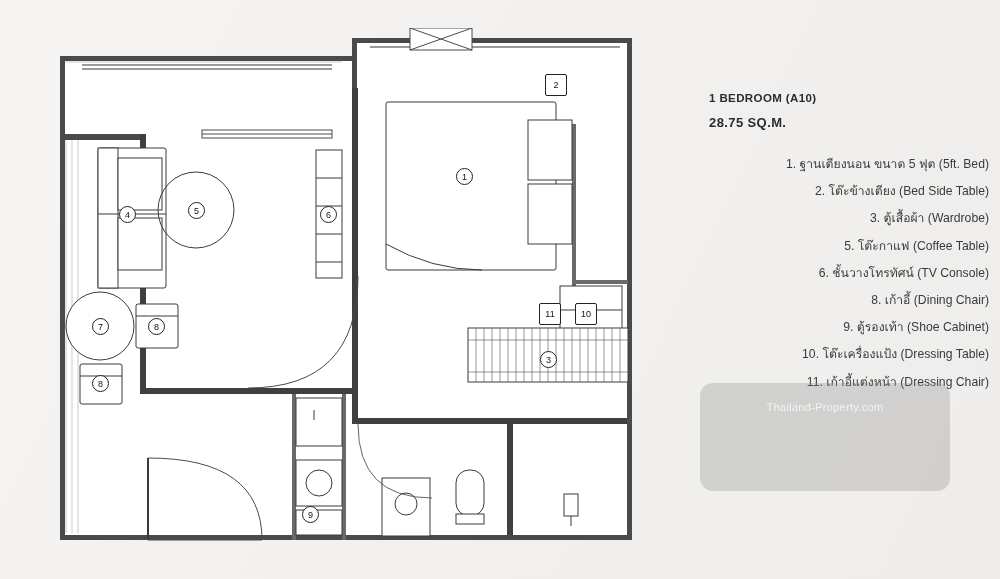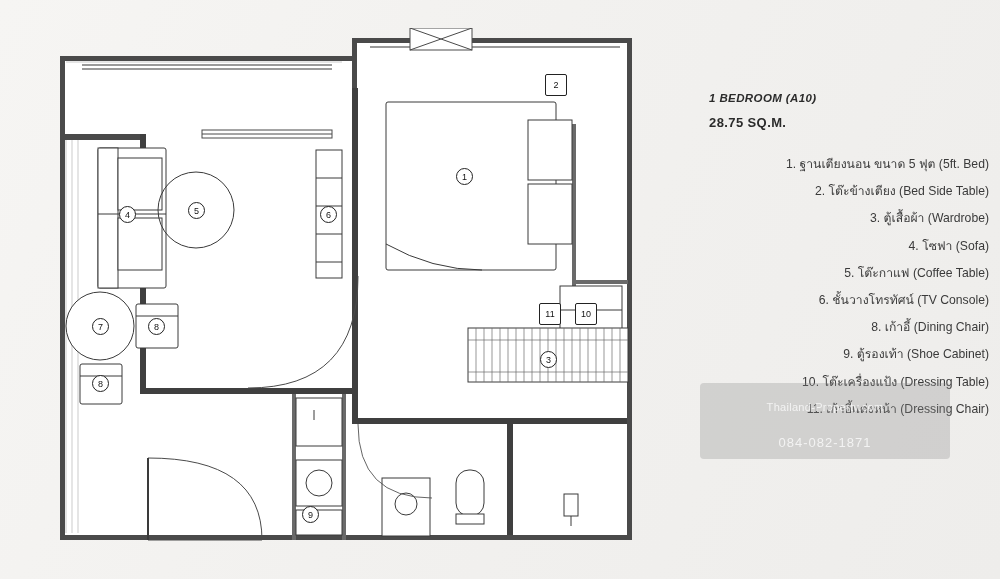--- a/index.html
+++ b/index.html
@@ -13,38 +13,38 @@
   }
   #page {
     position: absolute; inset: 0;
     background: linear-gradient(115deg,#f6f5f3 0%,#f2f1ef 45%,#eeedeb 100%);
   }
 
   
   .legend { position: absolute; left: 709px; top: 92px; width: 280px; }
   .legend .title {
     font-size: 11.5px; font-weight: bold; color: #2b2b2b;
-    letter-spacing: .4px; margin-bottom: 11px; font-style: italic;
+    letter-spacing: .4px; margin-bottom: 11px;
   }
   .legend .subtitle {
     font-size: 13px; font-weight: bold; color: #2b2b2b;
     letter-spacing: .4px; margin-bottom: 21px;
   }
   .legend ol { list-style: none; margin: 0; padding: 0; text-align: right; }
   .legend li {
     font-size: 12.2px; color: #3a3a3a; line-height: 27.2px;
     white-space: nowrap;
   }
 
   
   .watermark {
     position: absolute; left: 700px; top: 383px;
-    width: 250px; height: 76px;
+    width: 250px; height: 108px;
     background: rgba(140,140,140,0.30);
-    border-radius: 4px;
+    border-radius: 13px;
   }
   .wm-txt {
     position: absolute; width: 100%; text-align: center;
     color: rgba(250,250,250,0.82);
     font-size: 11px; letter-spacing: .3px;
   }
   .wm1 { top: 18px; }
   .wm2 { top: 52px; font-size: 13px; letter-spacing: 1px; }
 
   
@@ -262,28 +262,26 @@
     <div class="sq" style="left:487px;top:275px">11</div>
   </div>
 
   <div class="legend">
     <div class="title">1 BEDROOM (A10)</div>
     <div class="subtitle">28.75 SQ.M.</div>
     <ol>
       <li>1. ฐานเตียงนอน ขนาด 5 ฟุต (5ft. Bed)</li>
       <li>2. โต๊ะข้างเตียง (Bed Side Table)</li>
       <li>3. ตู้เสื้อผ้า (Wardrobe)</li>
-      <li>4. โซฟา (Sofa)</li>
       <li>5. โต๊ะกาแฟ (Coffee Table)</li>
       <li>6. ชั้นวางโทรทัศน์ (TV Console)</li>
       <li>8. เก้าอี้ (Dining Chair)</li>
       <li>9. ตู้รองเท้า (Shoe Cabinet)</li>
       <li>10. โต๊ะเครื่องแป้ง (Dressing Table)</li>
       <li>11. เก้าอี้แต่งหน้า (Dressing Chair)</li>
     </ol>
   </div>
 
   <div class="watermark">
     <div class="wm-txt wm1">Thailand-Property.com</div>
-    <div class="wm-txt wm2">084-082-1871</div>
   </div>
 
 </div>
 
 </body></html>

